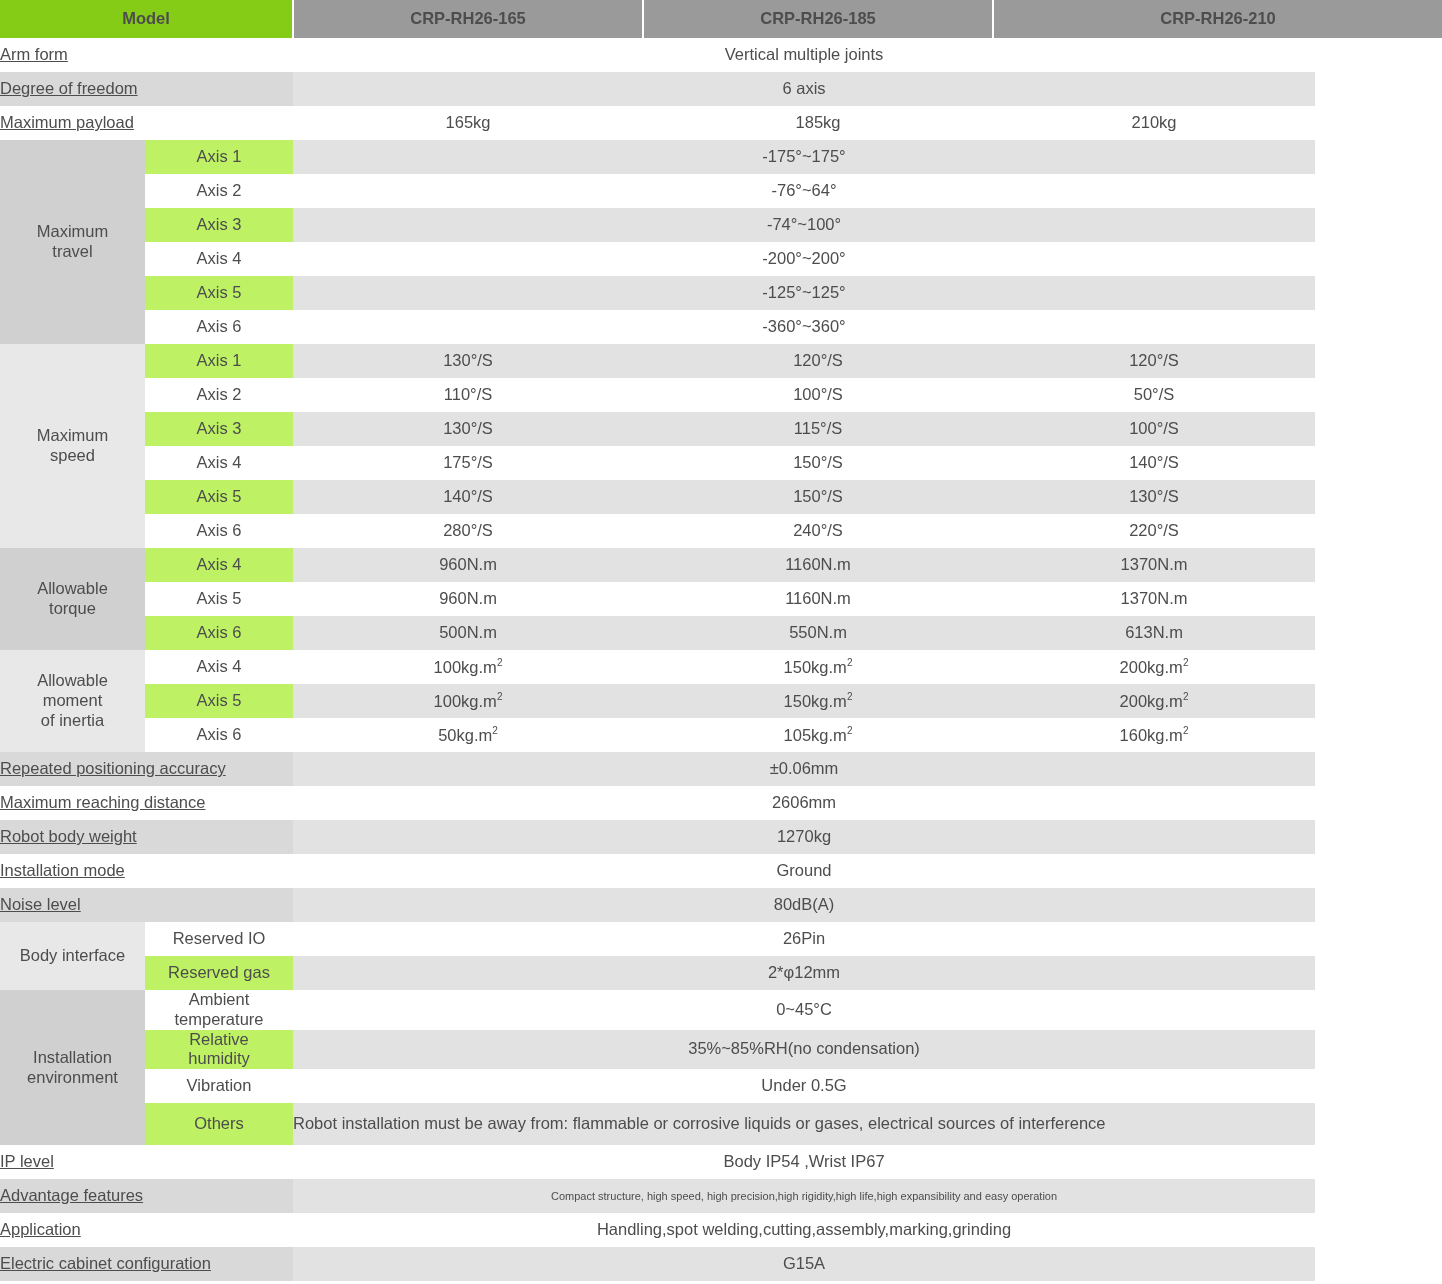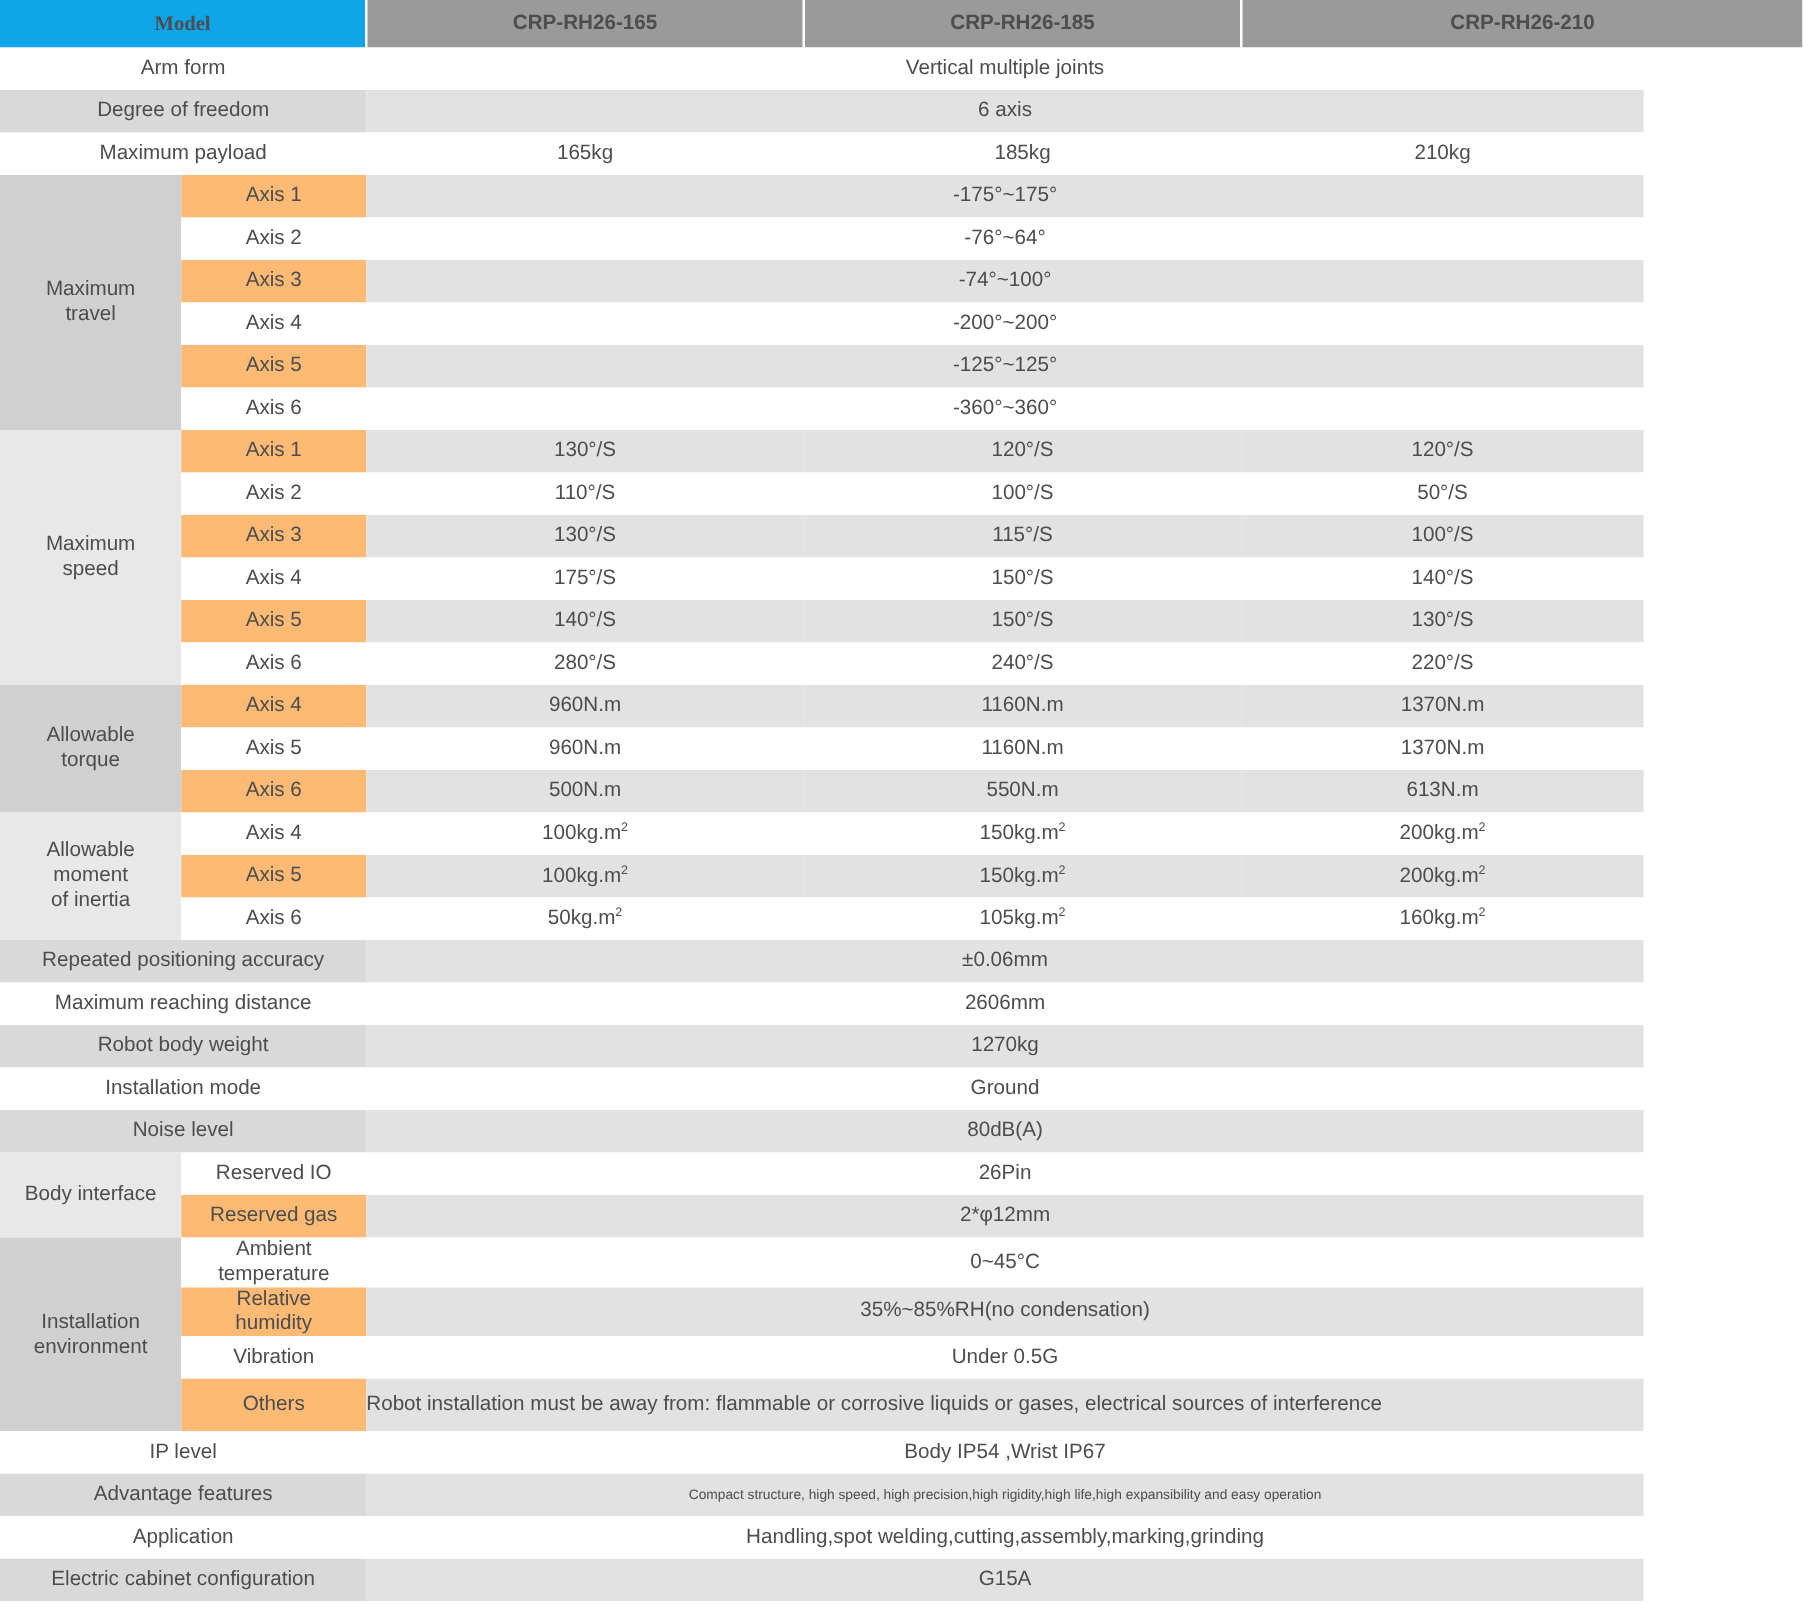--- a/index.html
+++ b/index.html
@@ -35,27 +35,27 @@
   .hdr {
     background: #9a9a9a;
     color: #ffffff;
     font-weight: bold;
     font-size: 19px;
     text-align: center;
     height: 38px;
     border-right: 2px solid #ffffff;
   }
   .hdr.first {
-    background: #0ea5e9;
-    font-family: Liberation Serif, serif;
+    background: #84cc16;
   }
   .lbl {
-    text-align: center;
+    text-align: left;
     height: 34px;
     background: #ffffff;
+    text-decoration: underline;
   }
   .lbl.shade {
     background: #d9d9d9;
   }
   .val {
     text-align: center;
     height: 34px;
     background: #ffffff;
   }
   .val.shade {
@@ -67,21 +67,21 @@
     vertical-align: middle;
   }
   .grouplbl.light {
     background: #e8e8e8;
   }
   .sublbl {
     text-align: center;
     background: #ffffff;
   }
   .sublbl.shade {
-    background: #fdba74;
+    background: #bef264;
     text-align: center;
   }
   .pad {
     background: #ffffff;
   }
   .left-text {
     text-align: left;
     padding-left: 52px;
     padding-right: 10px;
     line-height: 1.12;

